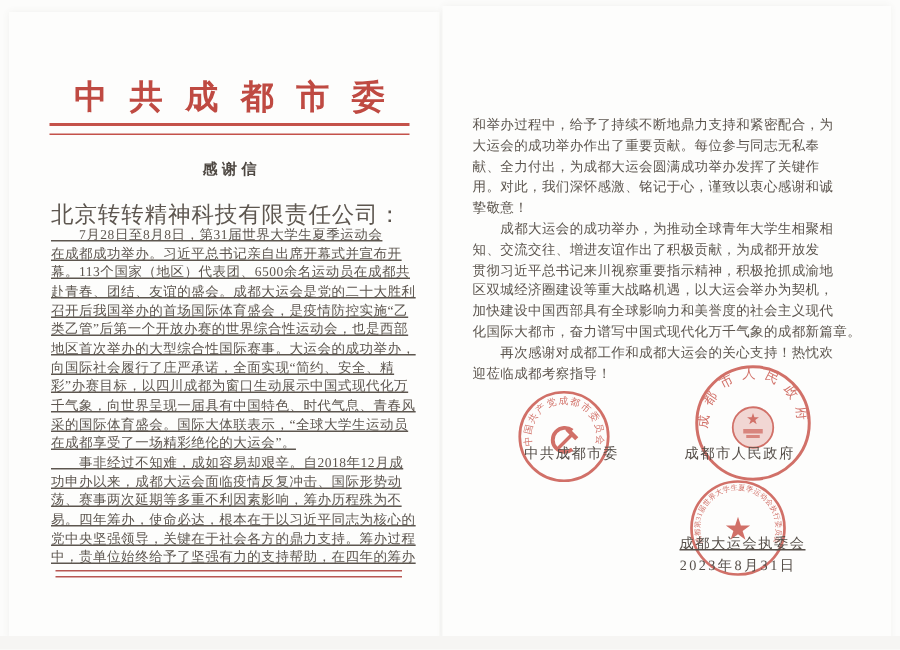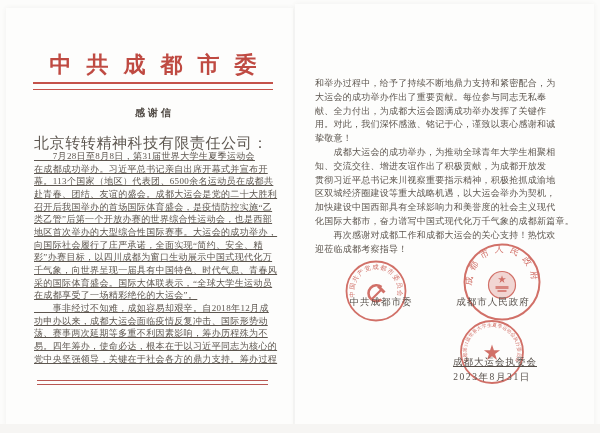--- a/index.html
+++ b/index.html
@@ -74,20 +74,21 @@
       <div class="bline">向国际社会履行了庄严承诺，全面实现“简约、安全、精</div>
       <div class="bline">彩”办赛目标，以四川成都为窗口生动展示中国式现代化万</div>
       <div class="bline">千气象，向世界呈现一届具有中国特色、时代气息、青春风</div>
       <div class="bline">采的国际体育盛会。国际大体联表示，“全球大学生运动员</div>
       <div class="bline">在成都享受了一场精彩绝伦的大运会”。</div>
       <div class="bline">　　事非经过不知难，成如容易却艰辛。自2018年12月成</div>
       <div class="bline">功申办以来，成都大运会面临疫情反复冲击、国际形势动</div>
       <div class="bline">荡、赛事两次延期等多重不利因素影响，筹办历程殊为不</div>
       <div class="bline">易。四年筹办，使命必达，根本在于以习近平同志为核心的</div>
       <div class="bline">党中央坚强领导，关键在于社会各方的鼎力支持。筹办过程</div>
+      <div class="bline">中，贵单位始终给予了坚强有力的支持帮助，在四年的筹办</div>
     </div>
 
     <div class="bottom-rule"></div>
   </div>
 
   <div class="page" id="right-page">
     <div class="body-block" id="right-body">
       <div class="bline">和举办过程中，给予了持续不断地鼎力支持和紧密配合，为</div>
       <div class="bline">大运会的成功举办作出了重要贡献。每位参与同志无私奉</div>
       <div class="bline">献、全力付出，为成都大运会圆满成功举办发挥了关键作</div>

